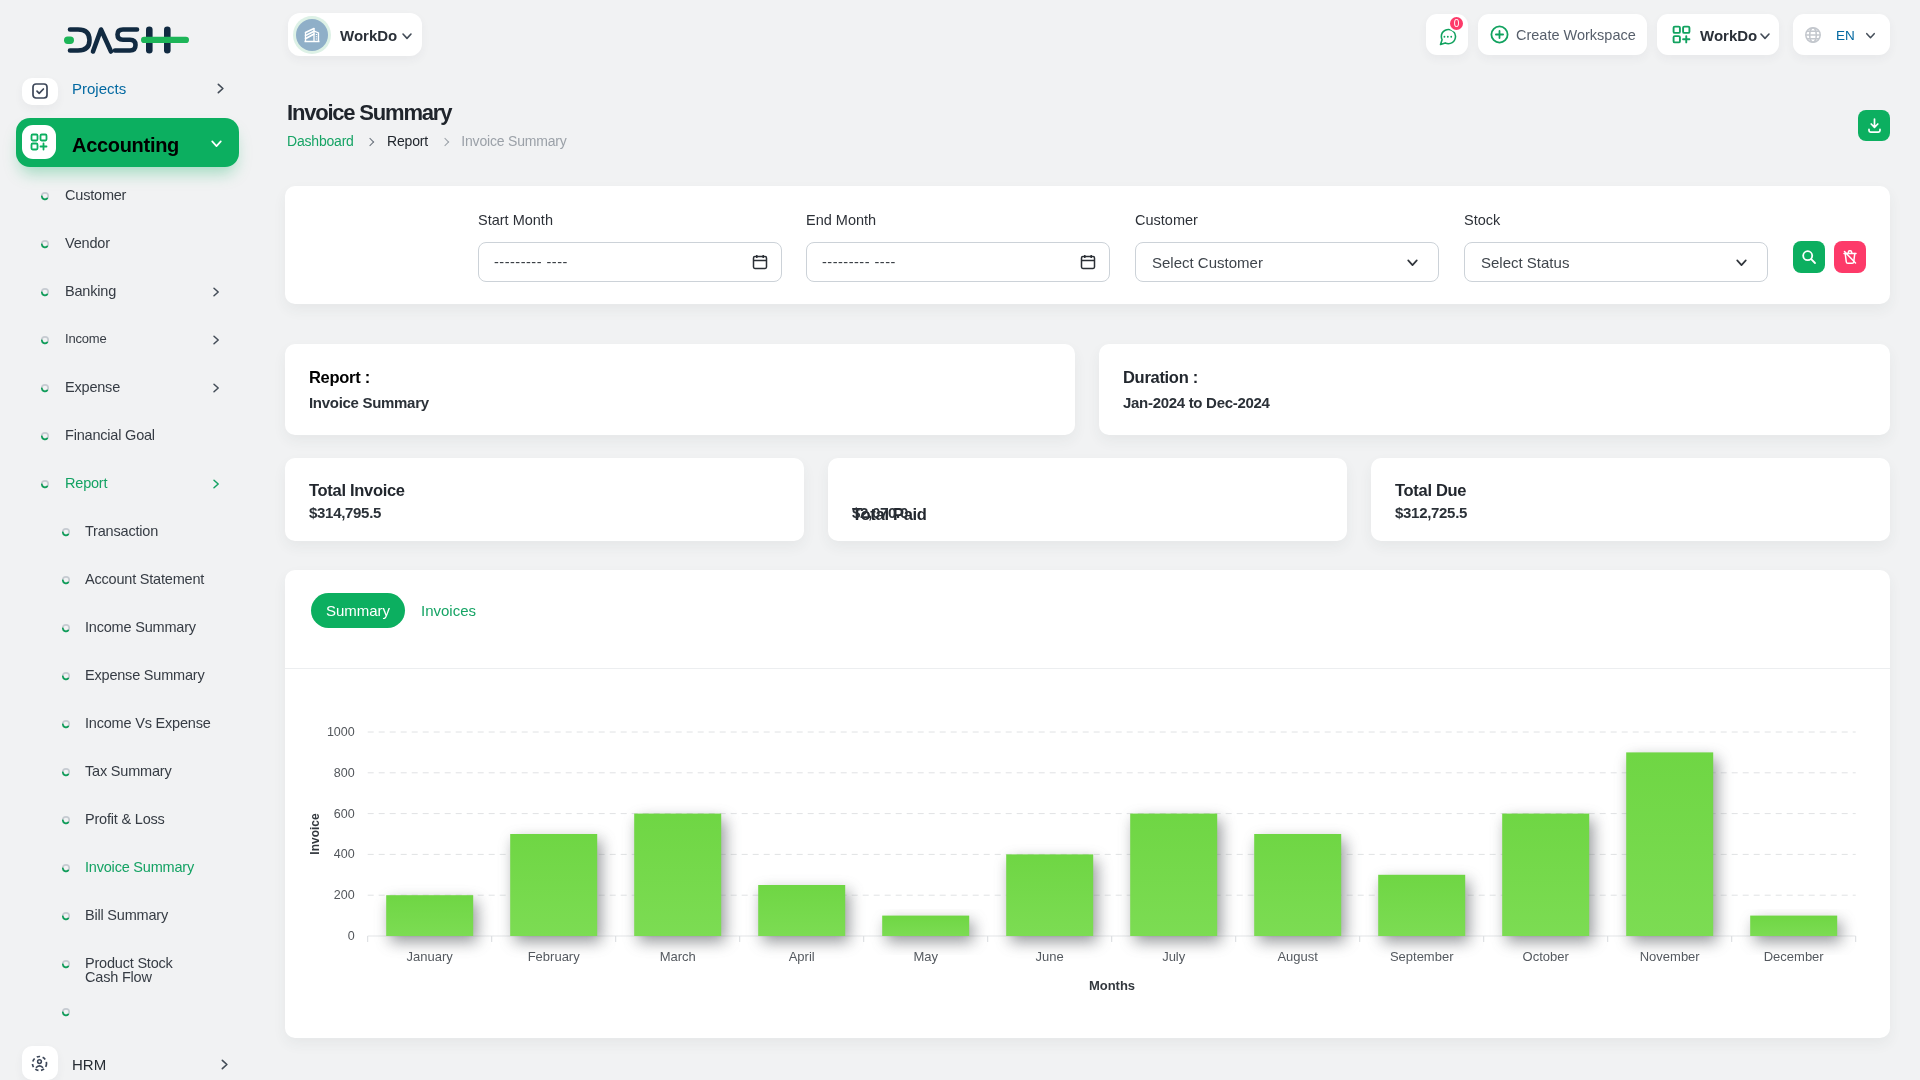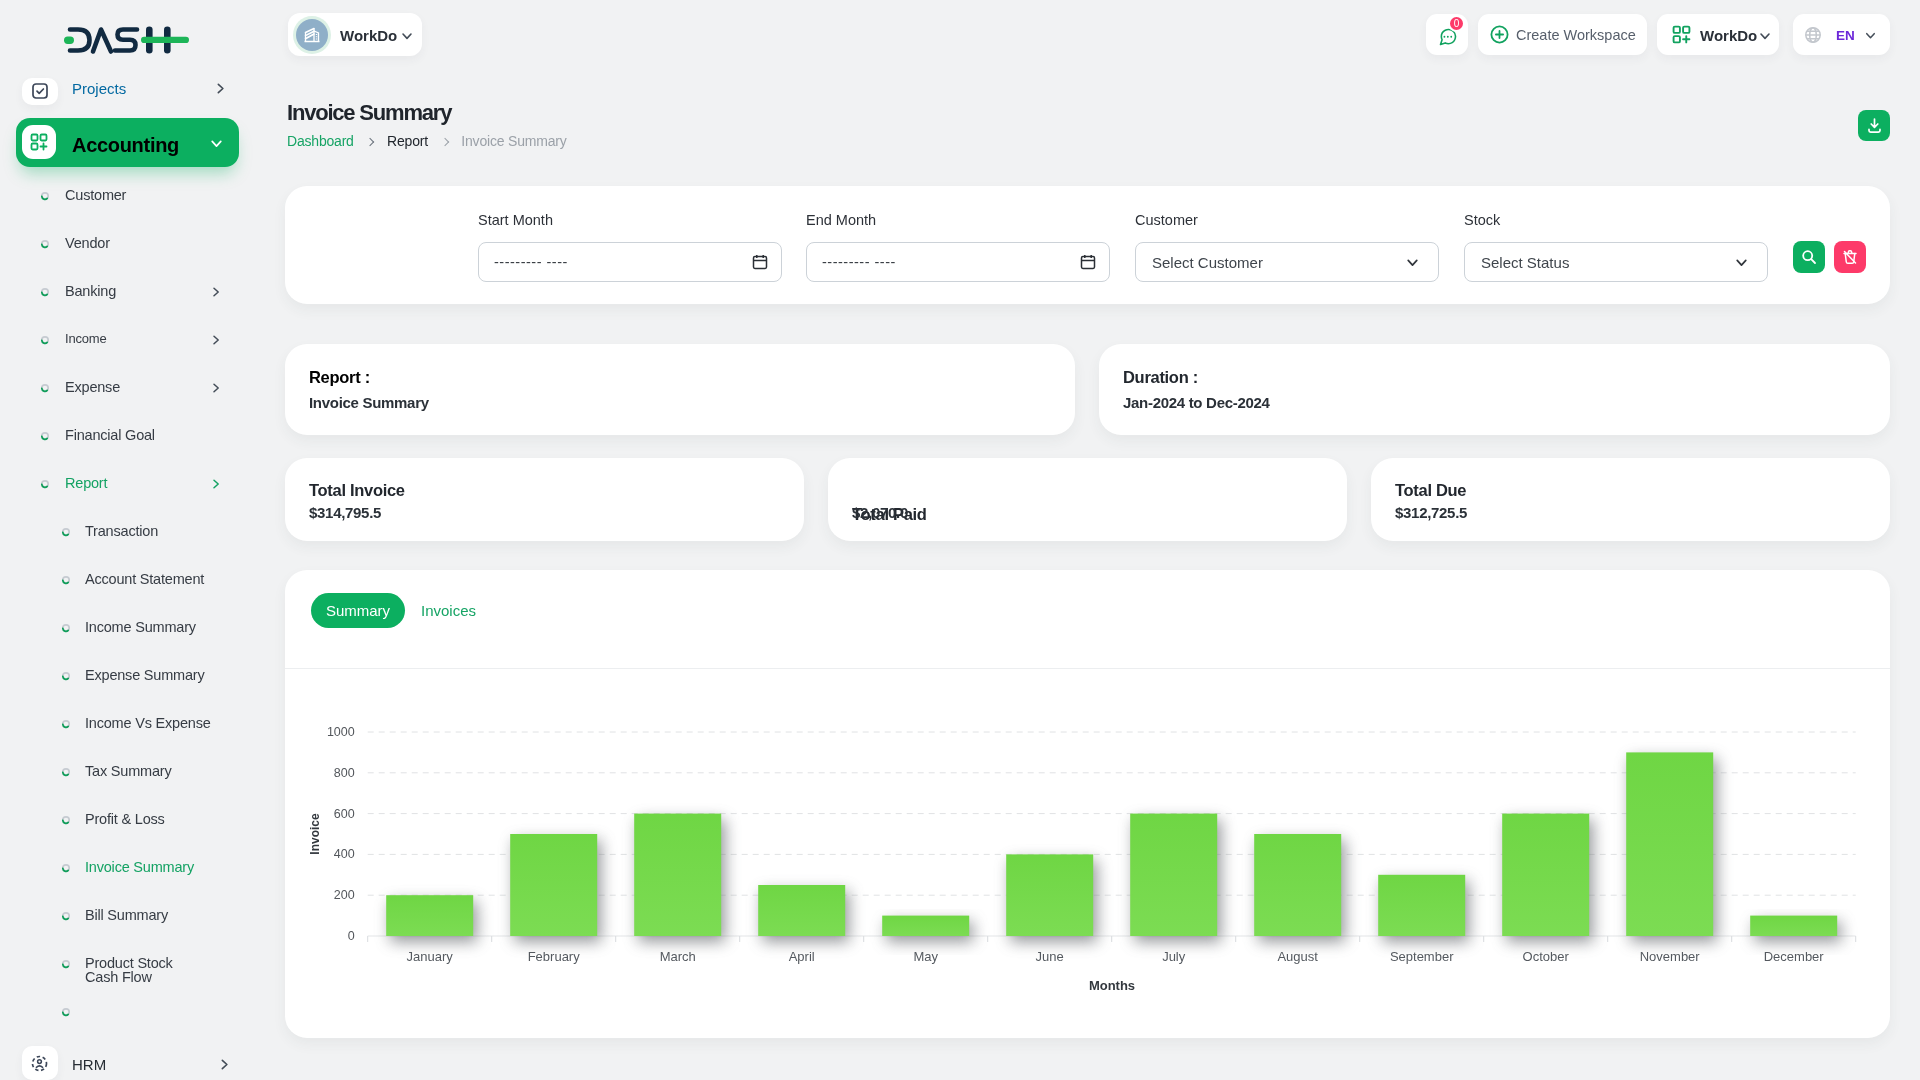--- a/index.html
+++ b/index.html
@@ -1,17 +1,17 @@
 <!DOCTYPE html>
 <html><head><meta charset="utf-8"><title>Invoice Summary</title>
 <style>
   * { margin:0; padding:0; box-sizing:border-box; }
   html,body { width:1920px; height:1080px; background:#f1f2f3; font-family:"Liberation Sans",sans-serif; overflow:hidden; }
   .abs { position:absolute; }
-  .card { position:absolute; background:#fff; border-radius:22px; box-shadow:0 6px 14px rgba(55,63,72,.06);padding-left:32px; }
+  .card { position:absolute; background:#fff; border-radius:10px; box-shadow:0 6px 14px rgba(55,63,72,.06);padding-left:32px; }
   .whitebox { position:absolute; background:#fff; border-radius:12px; box-shadow:0 4px 10px rgba(55,63,72,.05); }
 </style></head>
 <body>
 <div class="abs" style="left:0;top:0;width:1920px;height:1080px">
 
 <svg class="abs" style="left:55px;top:15px" width="150" height="50" viewBox="0 0 150 50">
   <rect x="9" y="21.5" width="10" height="7.5" rx="3.7" fill="#1db558"></rect>
   <path d="M15 14.5 H23 Q34.5 14.5 34.5 25 Q34.5 35.5 23 35.5 H15" fill="none" stroke="#112a41" stroke-width="4.6" stroke-linecap="round"></path>
   <path d="M38 36.5 L46 14.5 L56 36.5" fill="none" stroke="#112a41" stroke-width="4.6" stroke-linecap="round" stroke-linejoin="round"></path>
   <path d="M82 14.5 H68 Q62.5 14.5 62.5 19.5 Q62.5 24.8 68 24.8 H75 Q80.5 24.8 80.5 30 Q80.5 35.5 75 35.5 H60" fill="none" stroke="#112a41" stroke-width="4.6" stroke-linecap="round"></path>
@@ -198,21 +198,21 @@
 <svg width="14" height="14" viewBox="0 0 14 14" style="position:absolute;left:1758px;top:29px">
       <path d="M3 5 L7 9.4 L11 5" fill="none" stroke="#444d58" stroke-width="1.6" stroke-linecap="round" stroke-linejoin="round"></path>
     </svg>
 
 <div class="whitebox" style="left:1793px;top:14px;width:97px;height:41px;border-radius:11px"></div>
 <svg class="abs" style="left:1804px;top:26px" width="18" height="18" viewBox="0 0 25 25">
   <circle cx="12.5" cy="12.5" r="10" fill="none" stroke="#c3c7cd" stroke-width="2.1"></circle>
   <ellipse cx="12.5" cy="12.5" rx="4.6" ry="10" fill="none" stroke="#c3c7cd" stroke-width="2.1"></ellipse>
   <path d="M2.5 12.5 H22.5 M4 7.2 H21 M4 17.8 H21" stroke="#c3c7cd" stroke-width="2.1" fill="none"></path>
 </svg>
-<div class="abs" style="left:1836px;top:28px;font-size:13.5px;font-weight:bold;color:#6d28d9">EN</div>
+<div class="abs" style="left:1836px;top:28px;font-size:13.5px;font-weight:normal;color:#0369a1">EN</div>
 <svg width="13" height="13" viewBox="0 0 14 14" style="position:absolute;left:1864px;top:29px">
       <path d="M3 5 L7 9.4 L11 5" fill="none" stroke="#444d58" stroke-width="1.6" stroke-linecap="round" stroke-linejoin="round"></path>
     </svg>
 
 <div class="abs" style="left:287px;top:100px;font-size:22px;font-weight:bold;letter-spacing:-1.2px;color:#20252c">Invoice Summary</div>
 <div class="abs" style="left:287px;top:133px;font-size:14px;letter-spacing:-.2px;color:#9ba1a8">
   <span style="color:#17a465">Dashboard</span>
   <span style="display:inline-block;margin:0 10px 1px;width:6px;height:6px;border-right:1.4px solid #6a727c;border-top:1.4px solid #6a727c;transform:rotate(45deg)"></span>
   <span style="color:#21262d">Report</span>
   <span style="display:inline-block;margin:0 10px 1px;width:6px;height:6px;border-right:1.4px solid #9ba1a8;border-top:1.4px solid #9ba1a8;transform:rotate(45deg)"></span>

